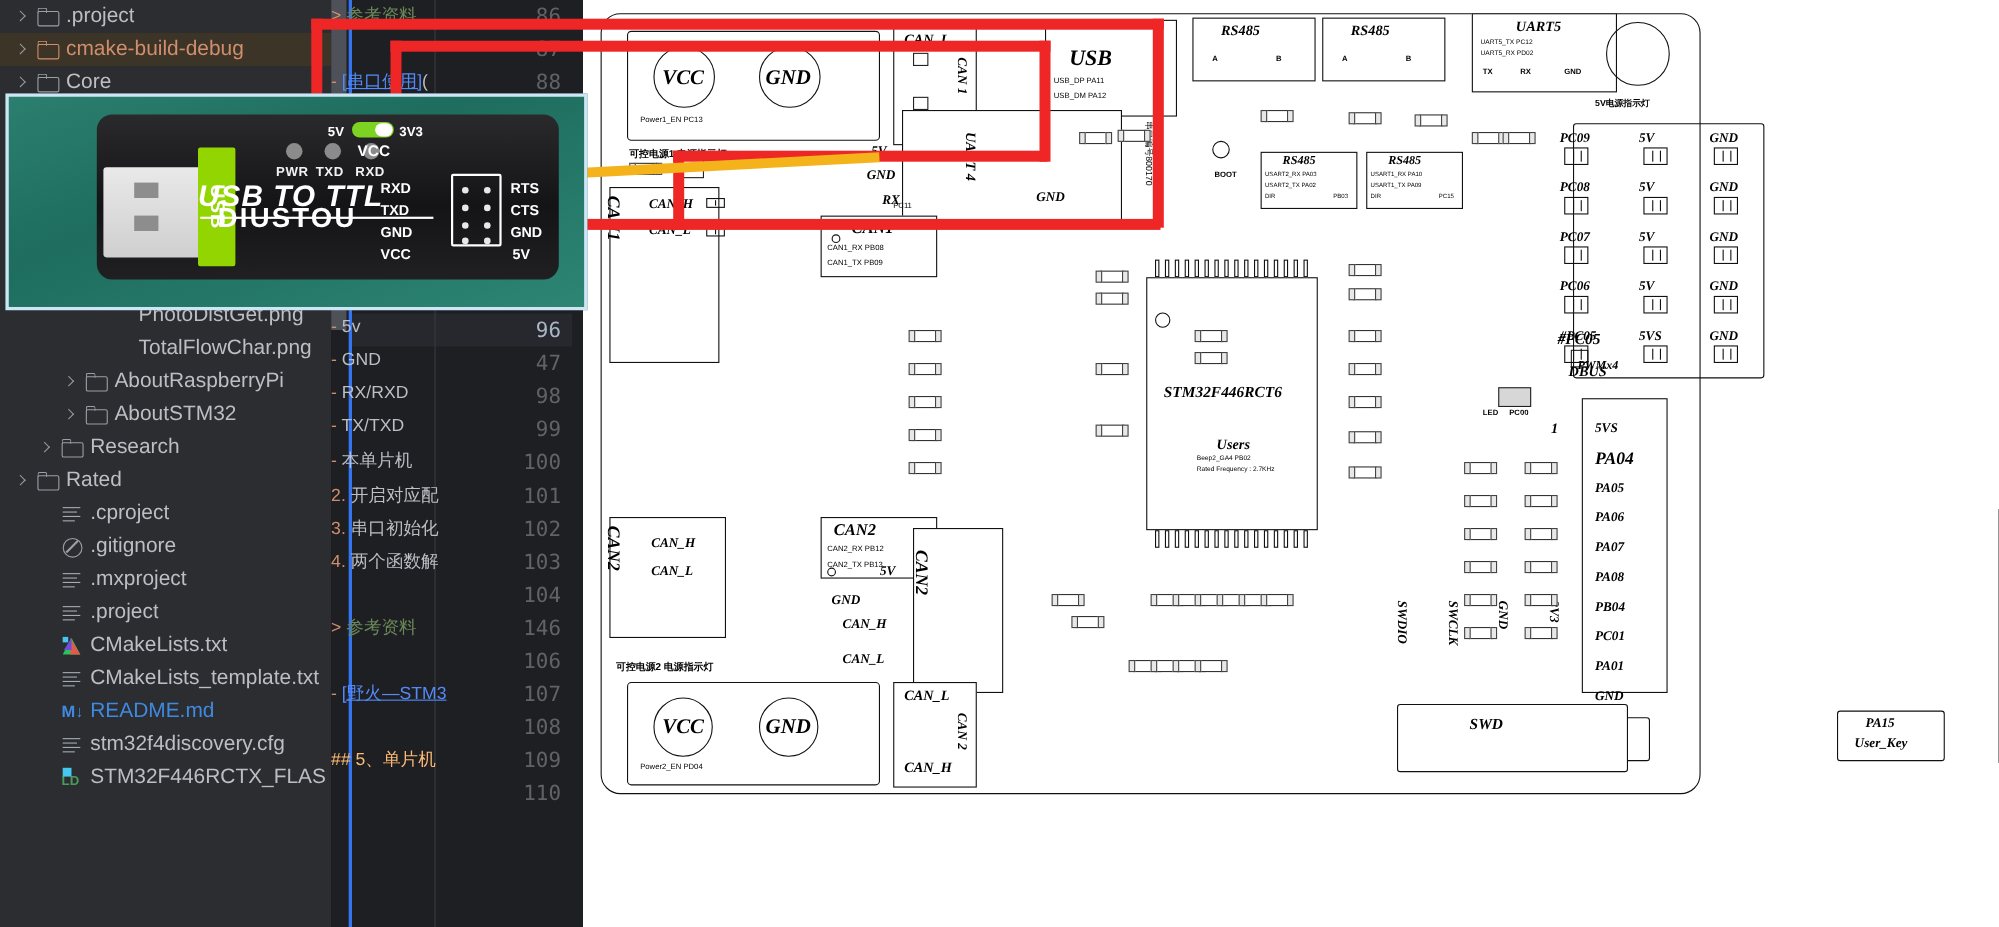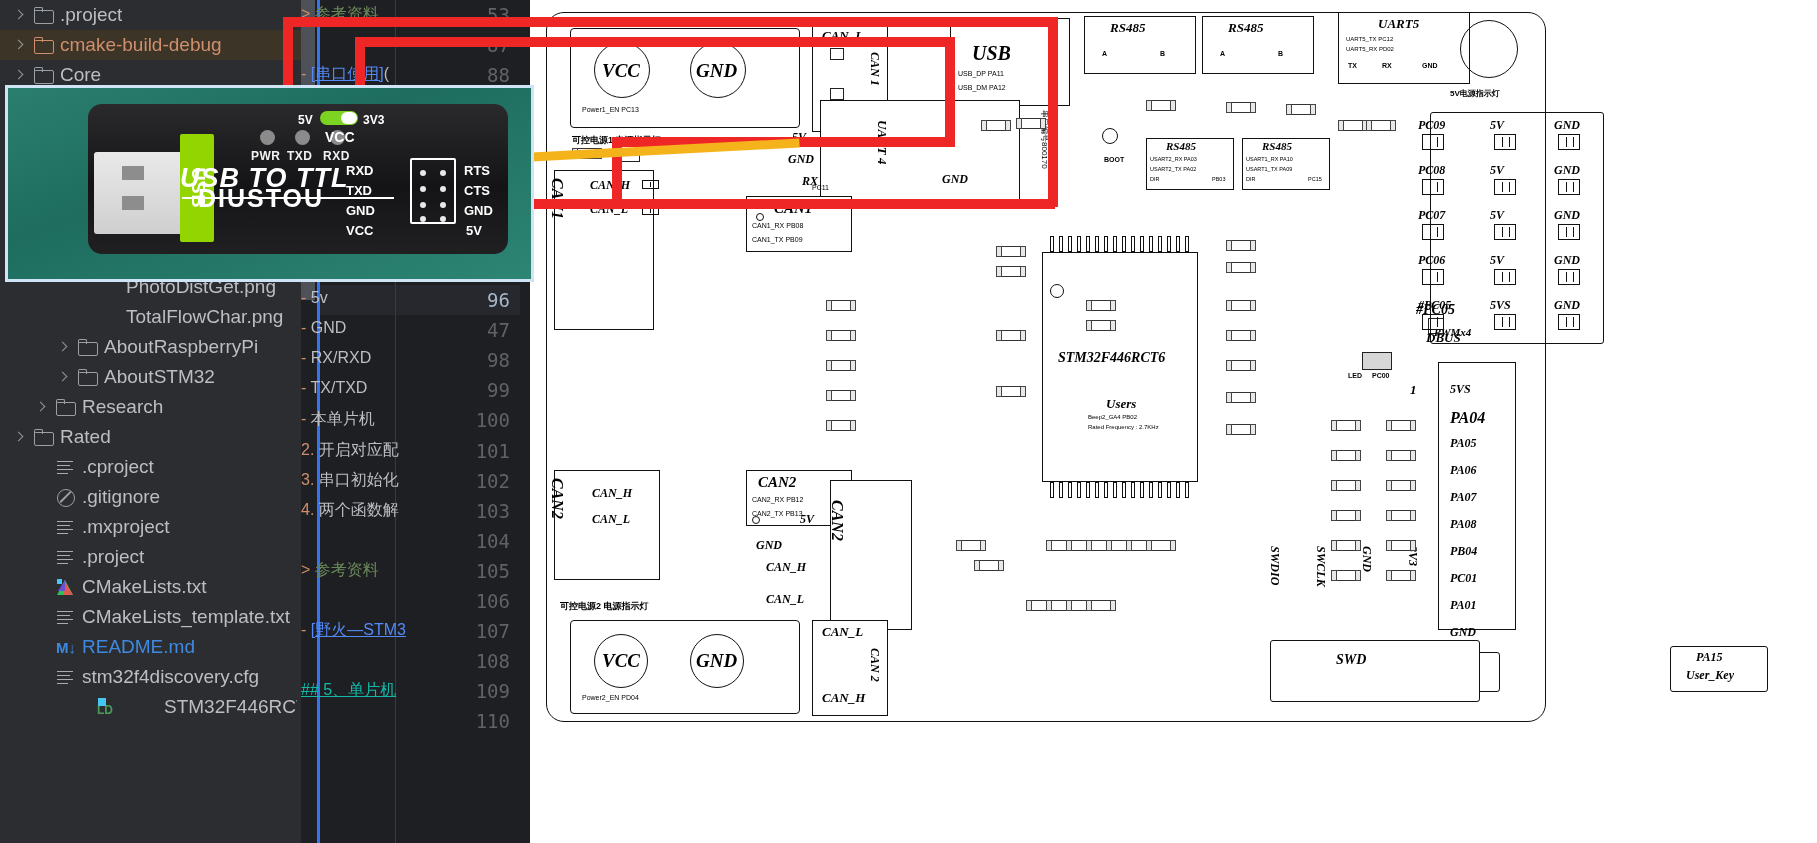--- a/index.html
+++ b/index.html
@@ -65,21 +65,21 @@
   .gut{ position:absolute; left:19px; top:0; width:76px; height:843px;
         border-right:1px solid #393b40; }
   .ln{ position:absolute; right:10px; color:#606366; font-size:19px;
        font-family:"DejaVu Sans Mono", monospace; }
   .ln.cur{ color:#a9b7c6; }
   .cl{ position:absolute; left:0; }
   .cl .mk{ color:#cf8e6d; }
   .cl .q{ color:#6a8759; }
   .cl .lk{ color:#548af7; text-decoration:underline; }
   .cl .pl{ color:#bcbec4; }
-  .cl .hd{ color:#14b8a6;text-decoration:underline; }
+  .cl .hd{ color:#fdba74; }
   .curline{ position:absolute; left:19px; width:200px; height:30.3px; background:#26282e; }
 
   
   .photo{ position:absolute; left:5px; top:85px; width:529px; height:197px;
           border:3px solid #cfe4f5; background:#207a6a; overflow:hidden; }
   .pcb-felt{ position:absolute; inset:0;
       background:linear-gradient(160deg,#2b7f6e 0%,#1e6d5e 40%,#2d8574 100%); }
   .dongle{ position:absolute; left:80px; top:16px; width:420px; height:150px;
       background:linear-gradient(180deg,#2a2a2c 0%,#141416 55%,#202022 100%);
       border-radius:14px; }
@@ -250,21 +250,21 @@
         <div class="row" style="position: absolute; left: 0px; right: 0px; top: 662px;">
           <span class="chev none" style="margin-left: 34px; margin-right: 8px;"></span>
           <span class="ico lines">
             <i></i>
             <i></i>
             <i></i>
             <i></i>
           </span>
           <span class="lbl">stm32f4discovery.cfg</span>
         </div>
-        <div class="row" style="position: absolute; left: 0px; right: 0px; top: 692px; gap: 41px;">
+        <div class="row" style="position: absolute; left: 0px; right: 0px; top: 692px;">
           <span class="chev none" style="margin-left: 34px; margin-right: 8px;"></span>
           <span class="ico ld">LD</span>
           <span class="lbl">STM32F446RCTX_FLASH.ld</span>
         </div>
       </div>
   </div>
 
   <div class="editor">
     <div class="scrollbar"></div>
     <div class="marker"></div>
@@ -283,33 +283,33 @@
         <div class="cl" style="top: 470px;"><span class="mk">3. </span><span class="pl">串口初始化</span></div>
         <div class="cl" style="top: 500px;"><span class="mk">4. </span><span class="pl">两个函数解</span></div>
         <div class="cl" style="top: 530px;"></div>
         <div class="cl" style="top: 560px;"><span class="mk">&gt; </span><span class="q">参考资料</span></div>
         <div class="cl" style="top: 590px;"></div>
         <div class="cl" style="top: 620px;"><span class="mk">- </span><span class="lk">[野火—STM3</span></div>
         <div class="cl" style="top: 650px;"></div>
         <div class="cl" style="top: 680px;"><span class="hd">## 5、单片机</span></div>
         <div class="cl" style="top: 710px;"></div>
       </div>
-  <div class="ln" style="top: 4px;">53</div>
+  <div class="ln" style="top: 4px;">86</div>
       <div class="ln" style="top: 34px;">87</div>
       <div class="ln" style="top: 64px;">88</div>
       <div class="ln cur" style="top: 289px;">96</div>
       <div class="ln" style="top: 319px;">47</div>
       <div class="ln" style="top: 349px;">98</div>
       <div class="ln" style="top: 379px;">99</div>
       <div class="ln" style="top: 409px;">100</div>
       <div class="ln" style="top: 440px;">101</div>
       <div class="ln" style="top: 470px;">102</div>
       <div class="ln" style="top: 500px;">103</div>
       <div class="ln" style="top: 530px;">104</div>
-      <div class="ln" style="top: 560px;">105</div>
+      <div class="ln" style="top: 560px;">146</div>
       <div class="ln" style="top: 590px;">106</div>
       <div class="ln" style="top: 620px;">107</div>
       <div class="ln" style="top: 650px;">108</div>
       <div class="ln" style="top: 680px;">109</div>
       <div class="ln" style="top: 710px;">110</div>
     </div>
 
   <div class="sch">
 
     <div class="board"></div>

